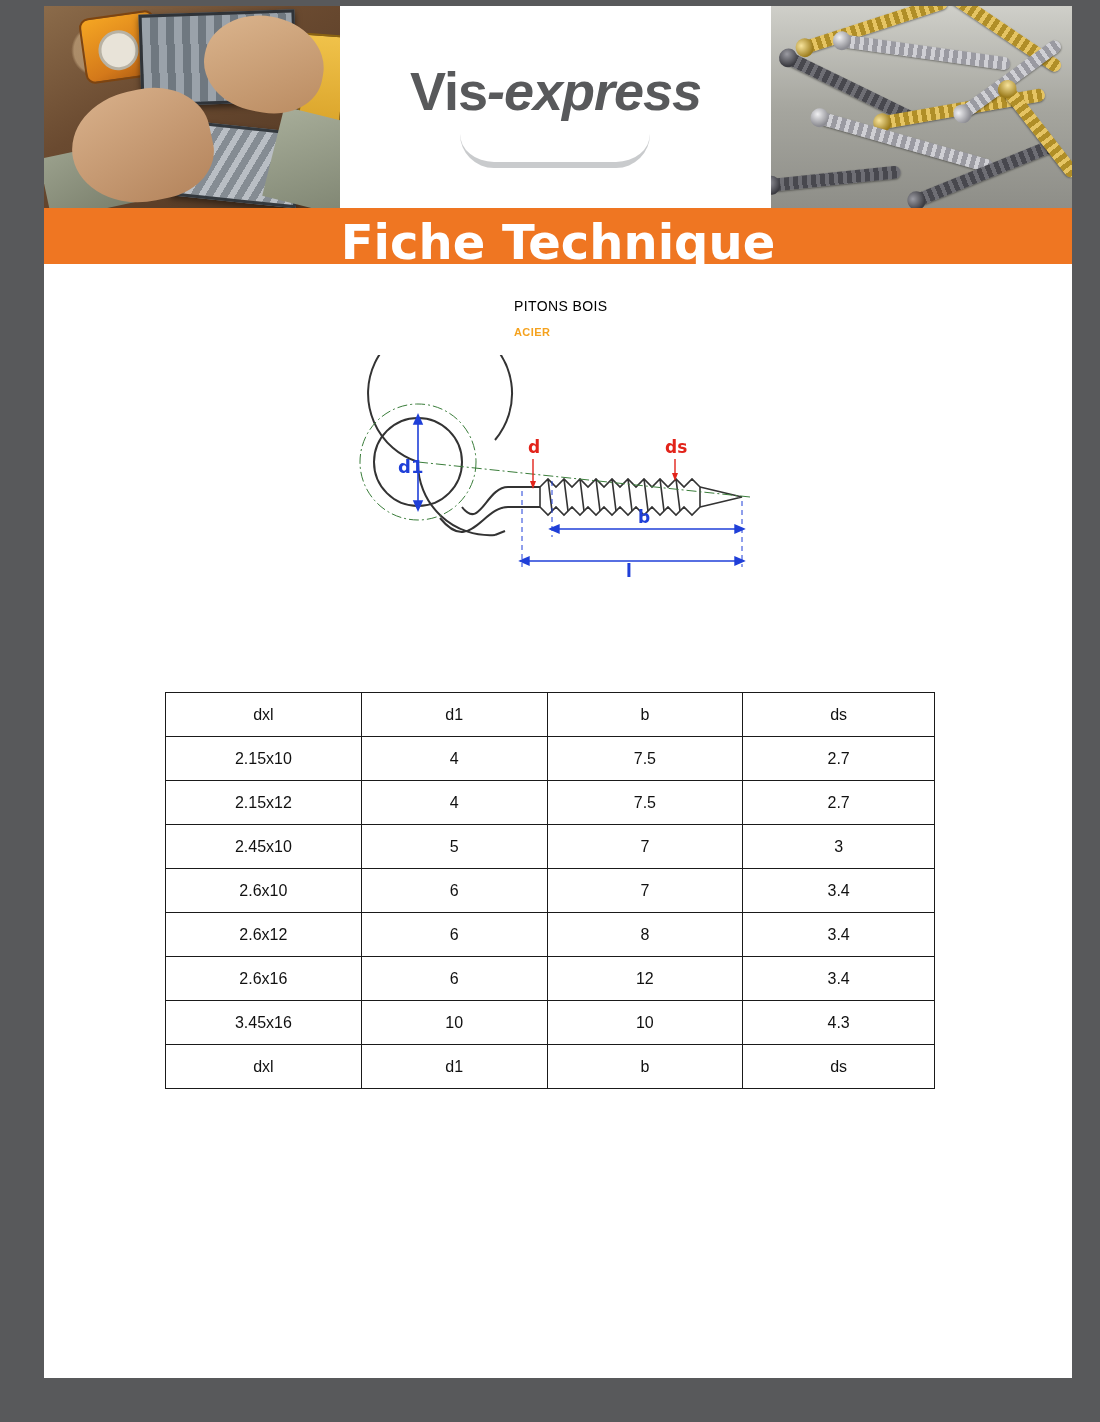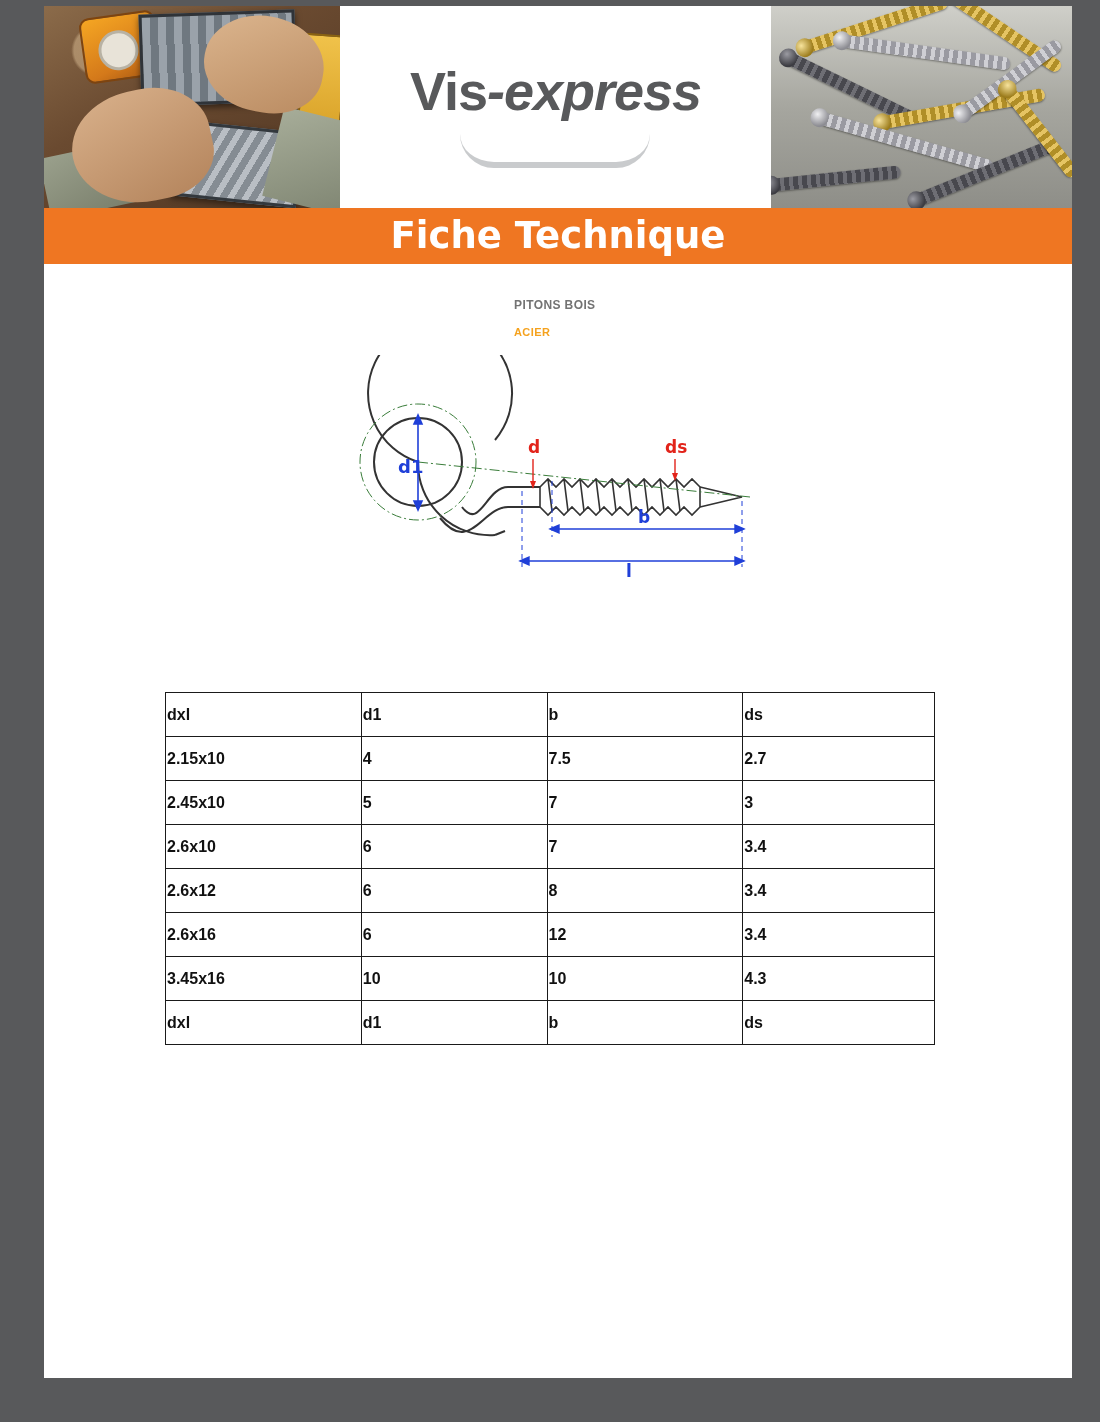--- a/index.html
+++ b/index.html
@@ -230,33 +230,33 @@
     width: 1028px;
     height: 56px;
     background: #ef7622;
   }
   .title-band .title {
     position: absolute;
     left: 0; top: 6px;
     width: 1028px;
     text-align: center;
     color: #ffffff;
-    font-size: 37px;
+    font-size: 48px;
     font-weight: bold;
     font-family: "DejaVu Sans", sans-serif;
     letter-spacing: 0px;
   }
 
   
   .product-title {
     position: absolute;
     left: 514px; top: 298px;
-    color: #737373;
-    font-size: 12px;
-    font-weight: bold;
+    color: #000000;
+    font-size: 14px;
+    font-weight: normal;
     letter-spacing: .4px;
   }
   .product-sub {
     position: absolute;
     left: 514px; top: 326px;
     color: #f5a21e;
     font-size: 11px;
     font-weight: bold;
     letter-spacing: .4px;
   }
@@ -271,23 +271,23 @@
   
   .spec-table {
     position: absolute;
     left: 165px; top: 692px;
     border-collapse: collapse;
     width: 770px;
   }
   .spec-table th, .spec-table td {
     border: 1px solid #1a1a1a;
     height: 41px;
-    text-align: left;
+    text-align: center;
     font-size: 16px;
-    font-weight: bold;
+    font-weight: normal;
     color: #111111;
     font-family: "Liberation Sans", sans-serif;
   }
   .spec-table col.c1 { width: 196px; }
   .spec-table col.c2 { width: 186px; }
   .spec-table col.c3 { width: 196px; }
   .spec-table col.c4 { width: 192px; }
 </style>
 </head>
 <body>
@@ -433,20 +433,26 @@
       </tr>
     </thead>
     <tbody>
       <tr>
         <td>2.15x10</td>
         <td>4</td>
         <td>7.5</td>
         <td>2.7</td>
       </tr>
       <tr>
+        <td>2.15x12</td>
+        <td>4</td>
+        <td>7.5</td>
+        <td>2.7</td>
+      </tr>
+      <tr>
         <td>2.45x10</td>
         <td>5</td>
         <td>7</td>
         <td>3</td>
       </tr>
       <tr>
         <td>2.6x10</td>
         <td>6</td>
         <td>7</td>
         <td>3.4</td>

